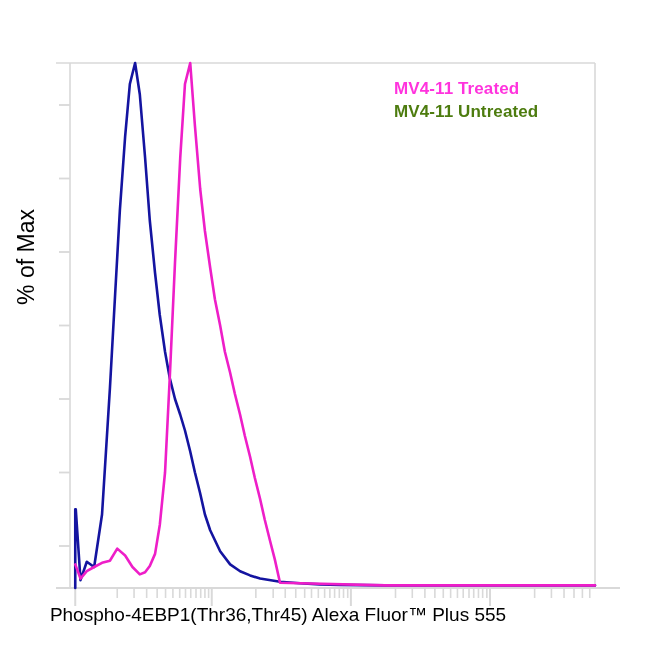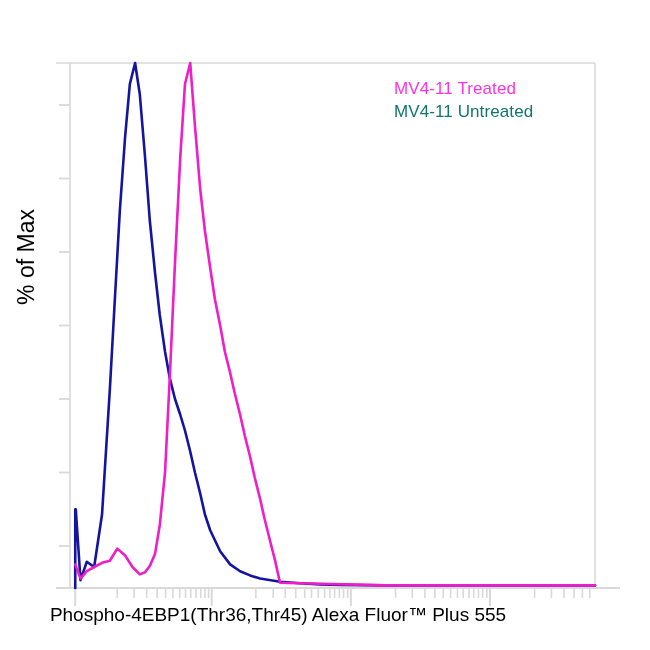--- a/index.html
+++ b/index.html
@@ -31,21 +31,21 @@
     position: absolute;
     left: 394px;
     top: 78px;
     text-align: left;
     line-height: 1.35;
     white-space: nowrap;
   }
   .legend-entry {
     font-family: "Liberation Sans", sans-serif;
     font-size: 17px;
-    font-weight: normal;
+    font-weight: bold;
     letter-spacing: 0.1px;
   }
   .axis-label-x {
     position: absolute;
     left: 0;
     top: 604px;
     width: 556px;
     text-align: center;
     font-family: "Liberation Sans", sans-serif;
     font-size: 19px;
@@ -142,21 +142,21 @@
         <line x1="589.75" y1="588" x2="589.75" y2="598" stroke="#d9d9d9" stroke-width="1.6"></line>
       </g>
     <g id="series-layer">
         <path d="M75.25 588.00 L75.25 509.25 L75.78 509.25 L80.50 580.13 L86.80 561.75 L94.15 567.00 L102.03 514.50 L109.90 388.50 L115.15 294.00 L119.88 210.00 L125.13 136.50 L129.85 84.00 L135.10 63.00 L139.82 94.50 L145.07 157.50 L149.80 220.50 L155.05 273.00 L159.78 315.00 L165.03 351.75 L169.75 378.00 L175.00 399.00 L180.25 414.75 L184.97 430.50 L190.22 451.50 L194.95 472.50 L200.20 493.50 L204.93 514.50 L210.18 530.25 L220.15 551.25 L230.13 564.38 L240.10 571.20 L250.07 575.40 L260.05 578.55 L280.00 581.70 L299.95 583.27 L319.90 584.33 L339.85 584.85 L385.00 585.38 L437.50 585.38 L490.00 585.38 L542.50 585.38 L595.00 585.38" fill="none" stroke="#1414a0" stroke-width="2.6" stroke-linejoin="round" stroke-linecap="round"></path>
         <path d="M75.25 564.38 L80.50 578.55 L86.80 571.20 L94.15 567.00 L102.03 562.80 L109.90 560.70 L117.25 548.63 L125.13 555.45 L132.47 567.00 L139.82 574.35 L145.07 572.25 L149.80 565.95 L155.05 553.88 L159.78 525.00 L165.03 472.50 L169.75 378.00 L175.00 262.50 L180.25 157.50 L184.97 84.00 L190.22 63.00 L194.95 126.00 L200.20 189.00 L204.93 231.00 L210.18 267.75 L214.90 299.25 L220.15 325.50 L224.88 351.75 L230.13 372.75 L234.85 393.75 L240.10 414.75 L244.82 435.75 L250.07 456.75 L254.80 477.75 L260.05 498.75 L264.77 519.75 L270.02 540.75 L274.75 559.13 L280.00 582.75 L385.00 585.38 L490.00 585.38 L595.00 585.38" fill="none" stroke="#ee1ec8" stroke-width="2.6" stroke-linejoin="round" stroke-linecap="round"></path>
       </g>
   </svg>
 
   <div class="legend-block">
     <div class="legend-entry" id="legend-0" style="color: rgb(255, 51, 221);">MV4-11 Treated</div>
-    <div class="legend-entry" id="legend-1" style="color: #0f766e;">MV4-11 Untreated</div>
+    <div class="legend-entry" id="legend-1" style="color: #4d7c0f;">MV4-11 Untreated</div>
   </div>
 
   <div class="axis-label-x">Phospho-4EBP1(Thr36,Thr45) Alexa Fluor™ Plus 555</div>
 
   <div class="axis-label-y-wrap">
     <span class="axis-label-y">% of Max</span>
   </div>
 
 </div>
 

